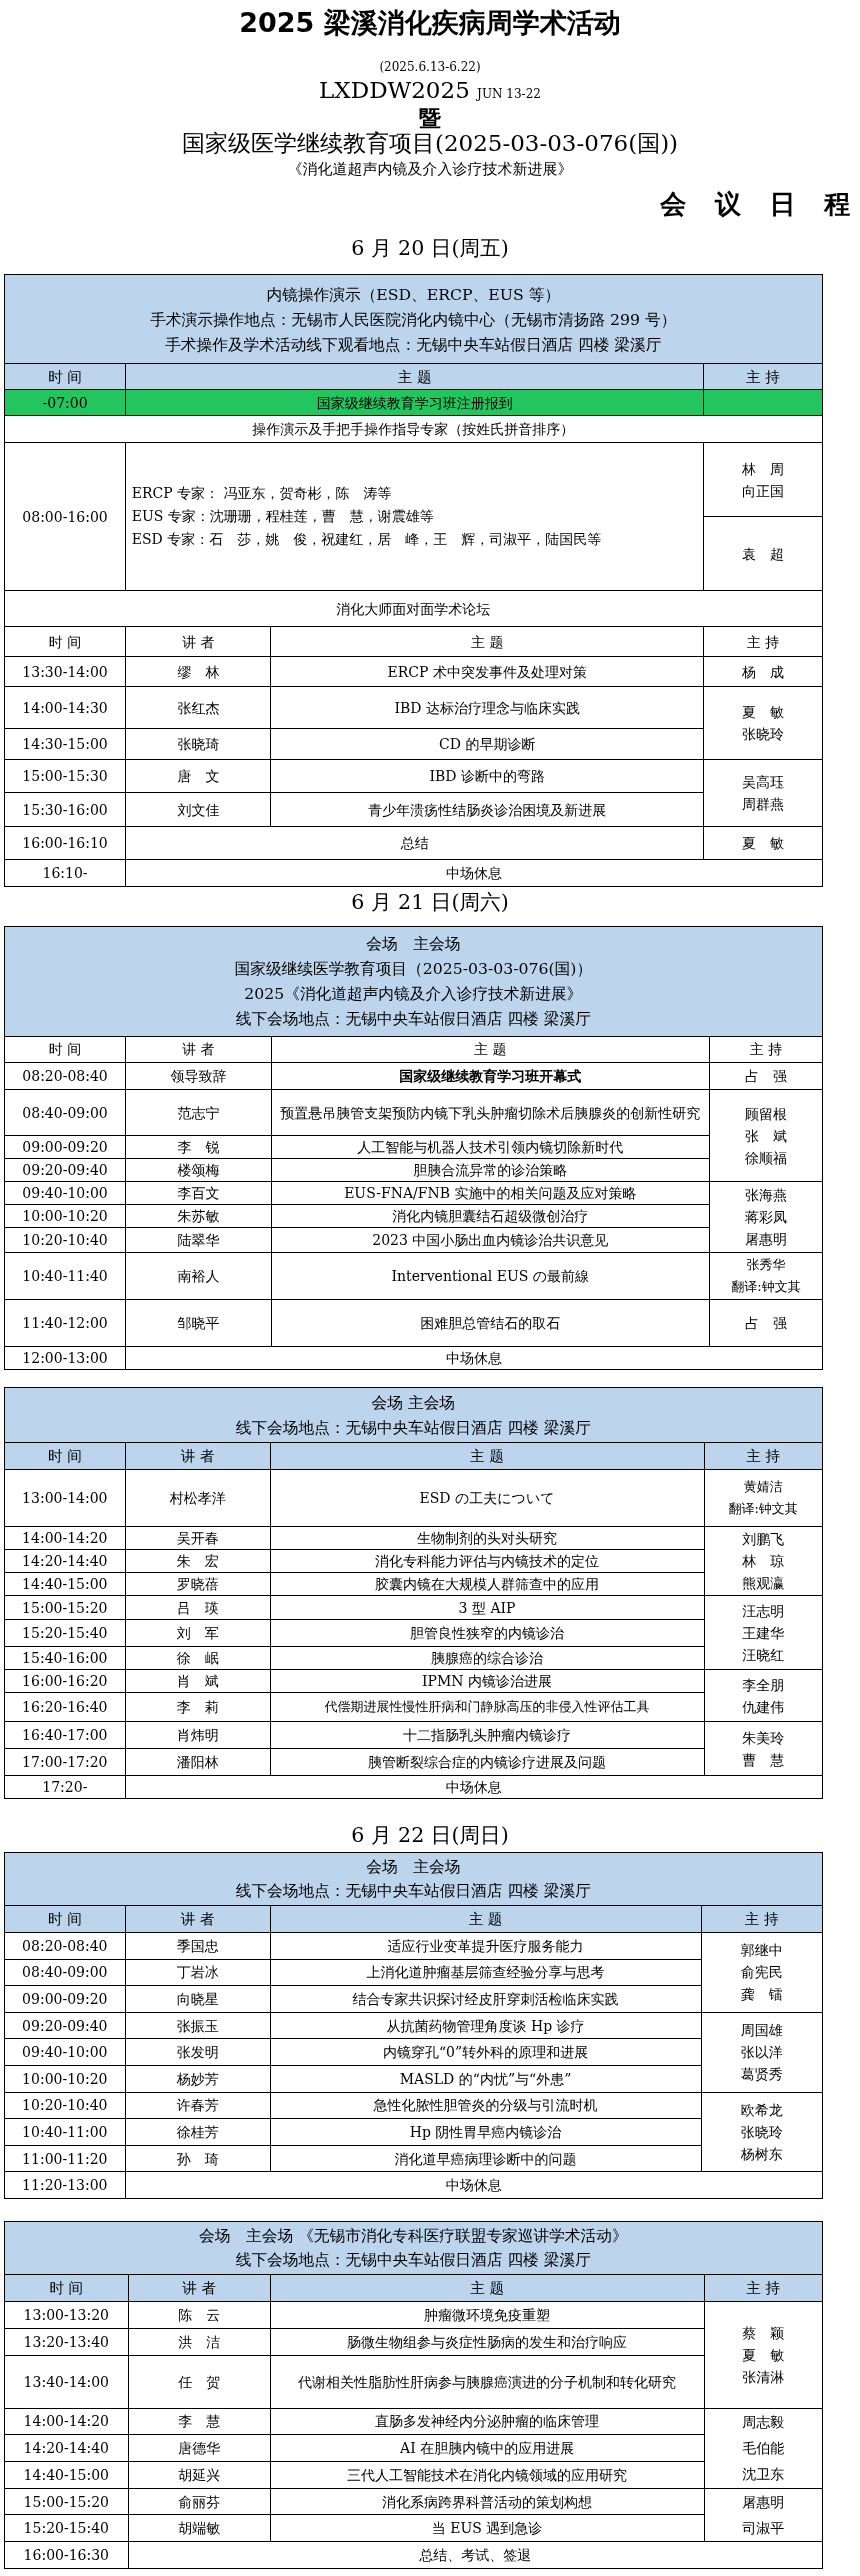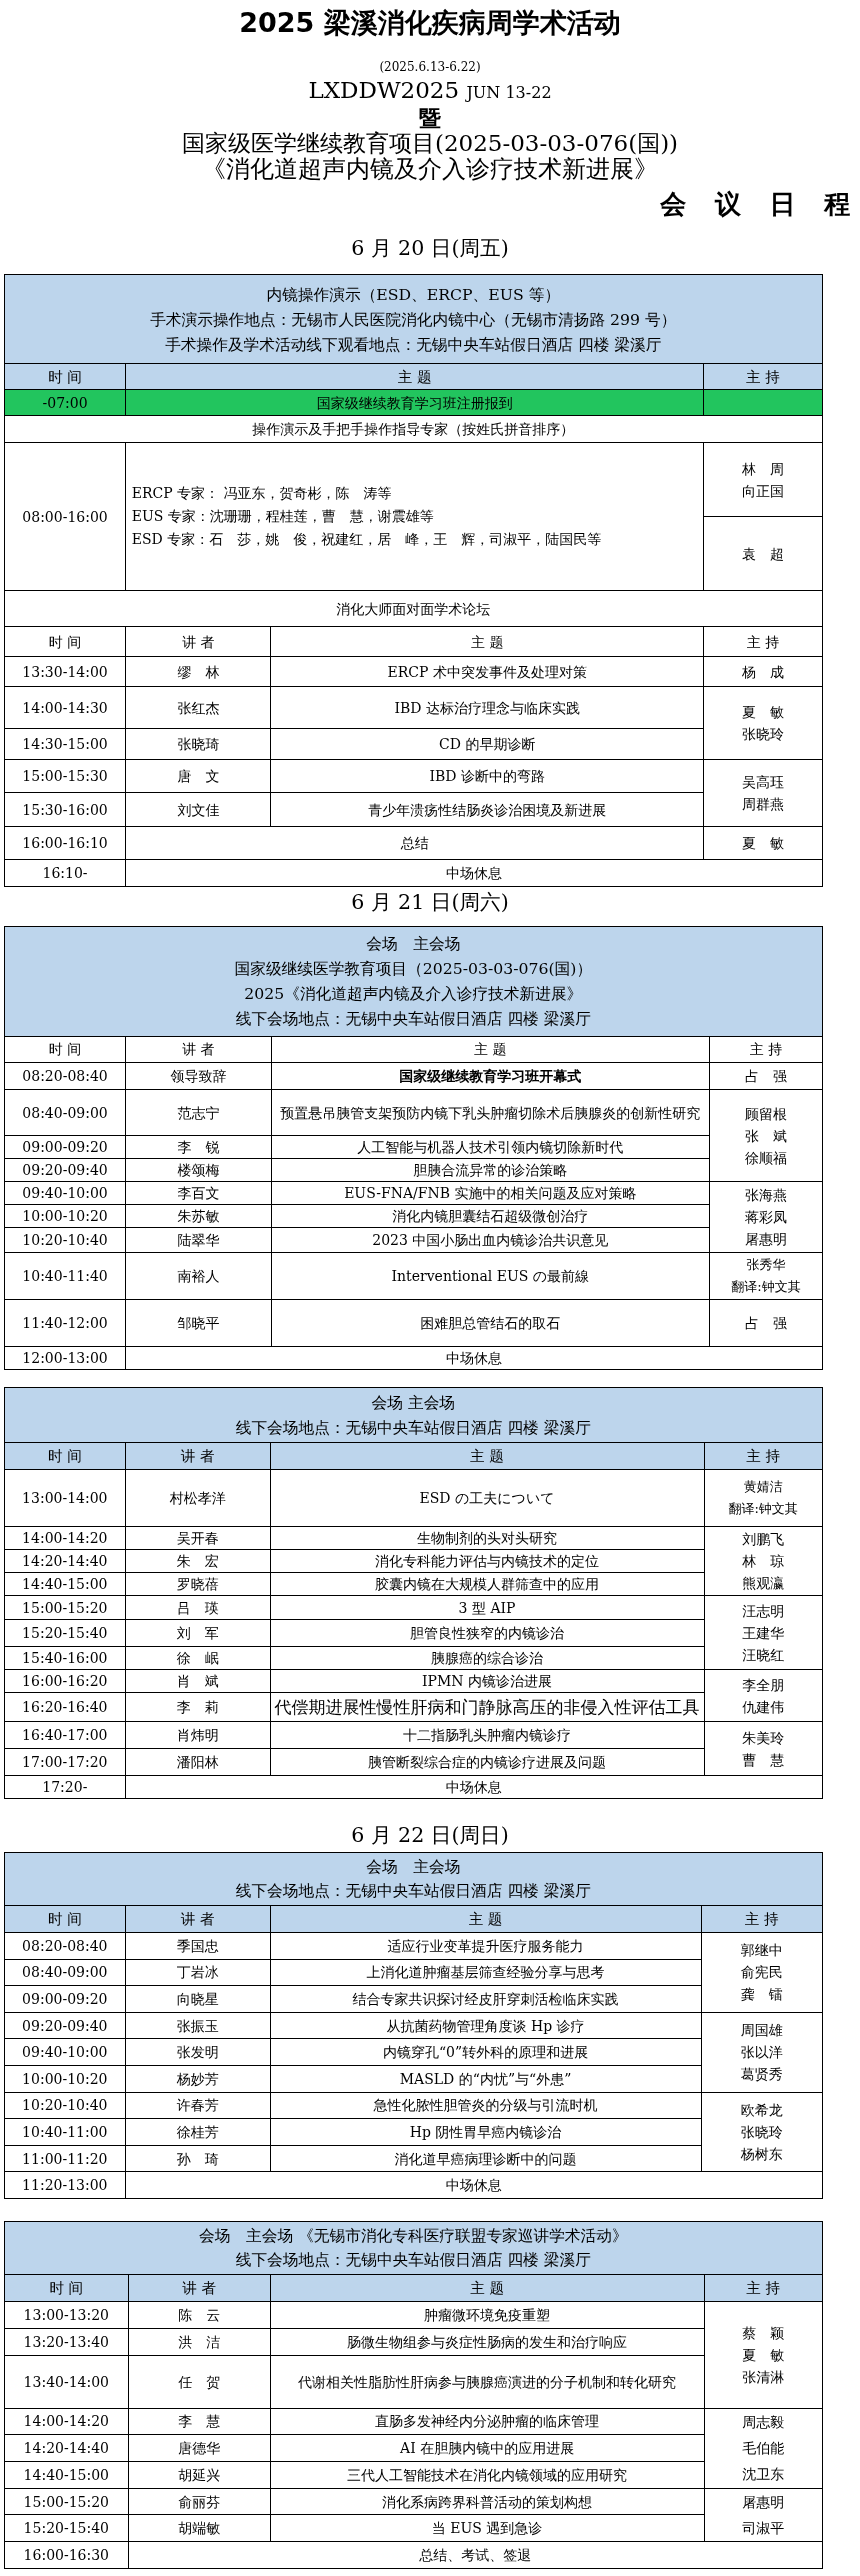--- a/index.html
+++ b/index.html
@@ -1,24 +1,24 @@
 <!DOCTYPE html>
 <html style="font-size:8.7px"><head>
 <meta charset="utf-8">
 <style>
   html, body { margin:0; padding:0; background:#ffffff; }
   body { width:860px; height:2576px; position:relative; font-family:"DejaVu Serif","Liberation Serif",serif; color:#000; overflow:hidden; }
   .hdr { position:absolute; left:0; width:860px; text-align:center; white-space:nowrap; }
   .t1 { top:5.4px; font-family:"DejaVu Sans","Liberation Sans",sans-serif; font-weight:bold; font-size:27px; line-height:35px; }
   .t2 { top:60px; font-size:12px; line-height:15px; }
   .t3 { top:77px; font-size:23px; line-height:27px; }
-  .t3 small { font-size:16px; }
+  .t3 small { font-size:12px; }
   .t4 { top:106px; font-size:22px; line-height:25px; font-weight:bold; }
   .t5 { top:130px; font-size:23px; line-height:27px; }
-  .t6 { top:156px; font-size:24px; line-height:27px; }
+  .t6 { top:156px; font-size:15px; line-height:27px; }
   .t7 { top:188px; font-family:"DejaVu Sans","Liberation Sans",sans-serif; font-weight:bold; font-size:26px; line-height:33px; letter-spacing:9.8px;text-align:right; }
   .day { font-size:20.6px; line-height:26px; }
 
   table.sch { position:absolute; left:3.8px; width:819px; border-collapse:collapse; table-layout:fixed; font-family:"DejaVu Serif","Liberation Serif",serif; }
   table.sch td { border:1.1px solid #000; text-align:center; vertical-align:middle; font-size:14px; line-height:22px; padding:0 3.3px; }
   table.sch tr.banner td { background:#bdd5ec; font-size:15.7px; line-height:24px; padding:3.3px 0; }
   table.sch tr.head td { background:#bdd5ec; font-size:14.6px; }
   table.sch tr.blue td { background:#22c55e; }
   td.left { text-align:left !important; padding-left:5.4px !important; }
   .bold { font-weight:bold; font-family:"DejaVu Sans","Liberation Sans",sans-serif; }
@@ -281,21 +281,21 @@
   <tr style="height:23px">
         <td>16:00-16:20</td>
         <td>肖　斌</td>
         <td>IPMN 内镜诊治进展</td>
         <td rowspan="2" class="mod" style="white-space:pre-line">李全朋
 仇建伟</td>
       </tr>
   <tr style="height:29px">
         <td>16:20-16:40</td>
         <td>李　莉</td>
-        <td style="font-size:17px">代偿期进展性慢性肝病和门静脉高压的非侵入性评估工具</td>
+        <td style="font-size:13px">代偿期进展性慢性肝病和门静脉高压的非侵入性评估工具</td>
       </tr>
   <tr style="height:26.6px">
         <td>16:40-17:00</td>
         <td>肖炜明</td>
         <td>十二指肠乳头肿瘤内镜诊疗</td>
         <td rowspan="2" class="mod" style="white-space:pre-line">朱美玲
 曹　慧</td>
       </tr>
   <tr style="height:27px">
         <td>17:00-17:20</td>

